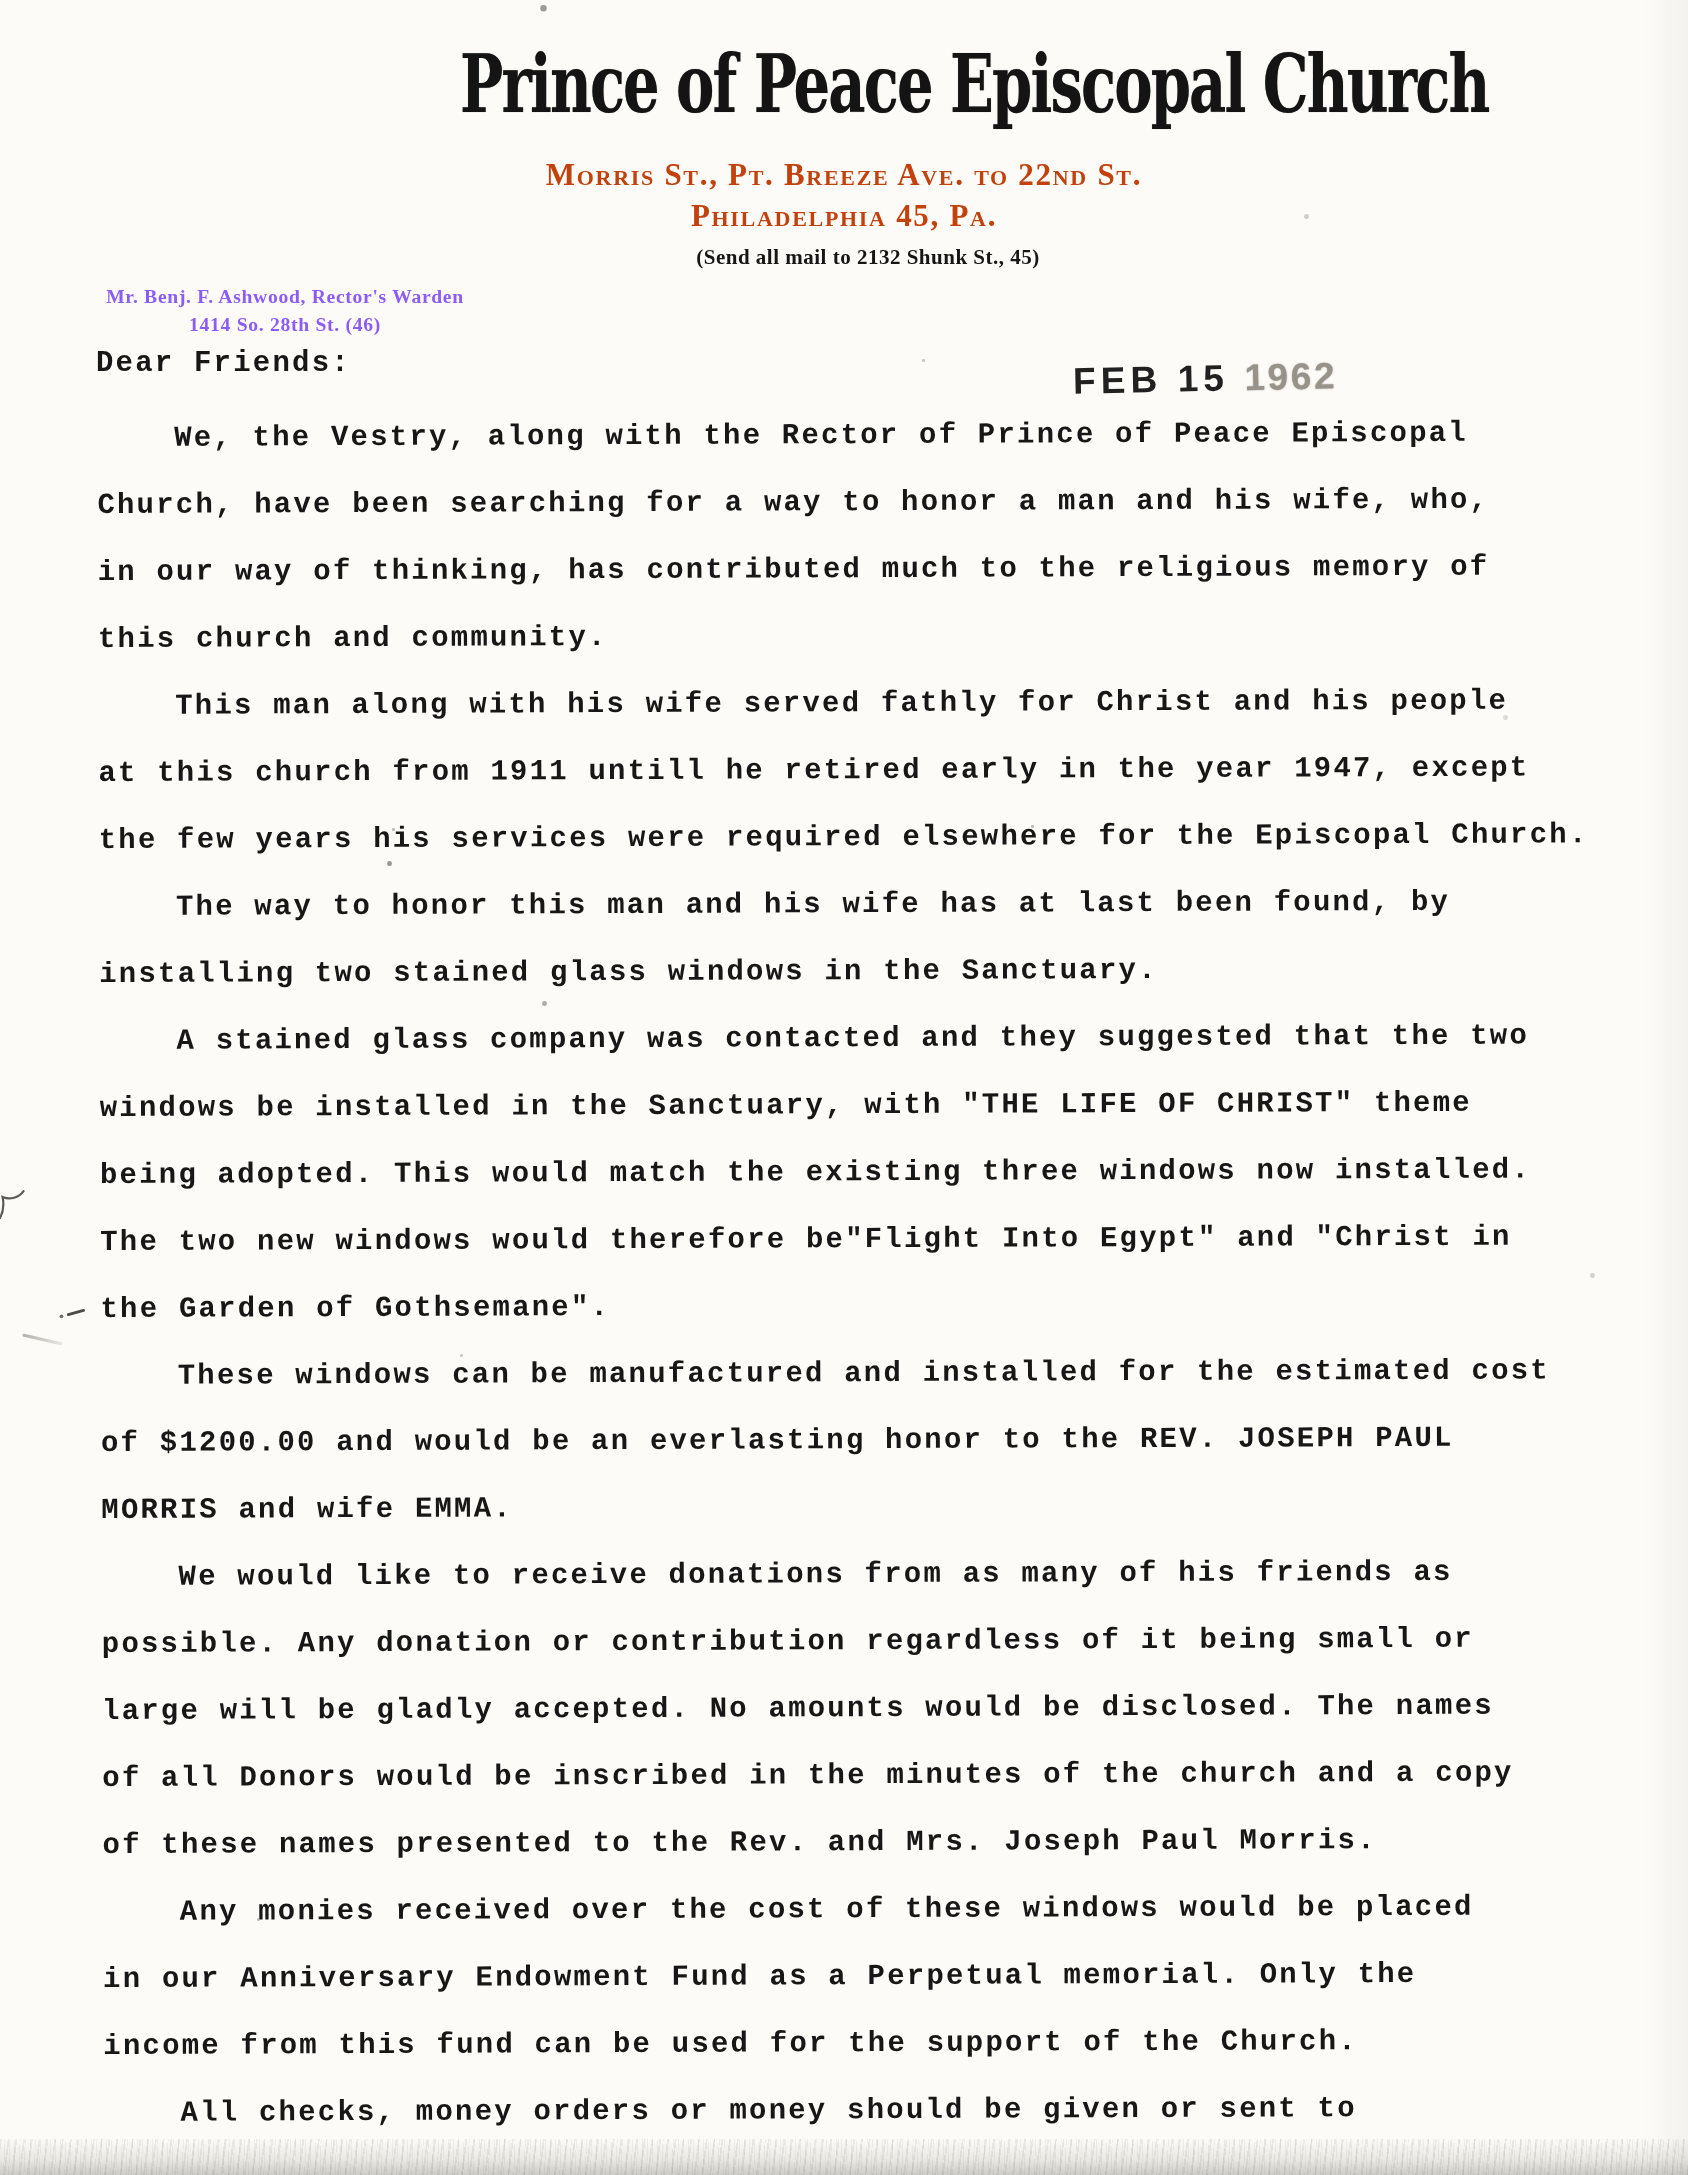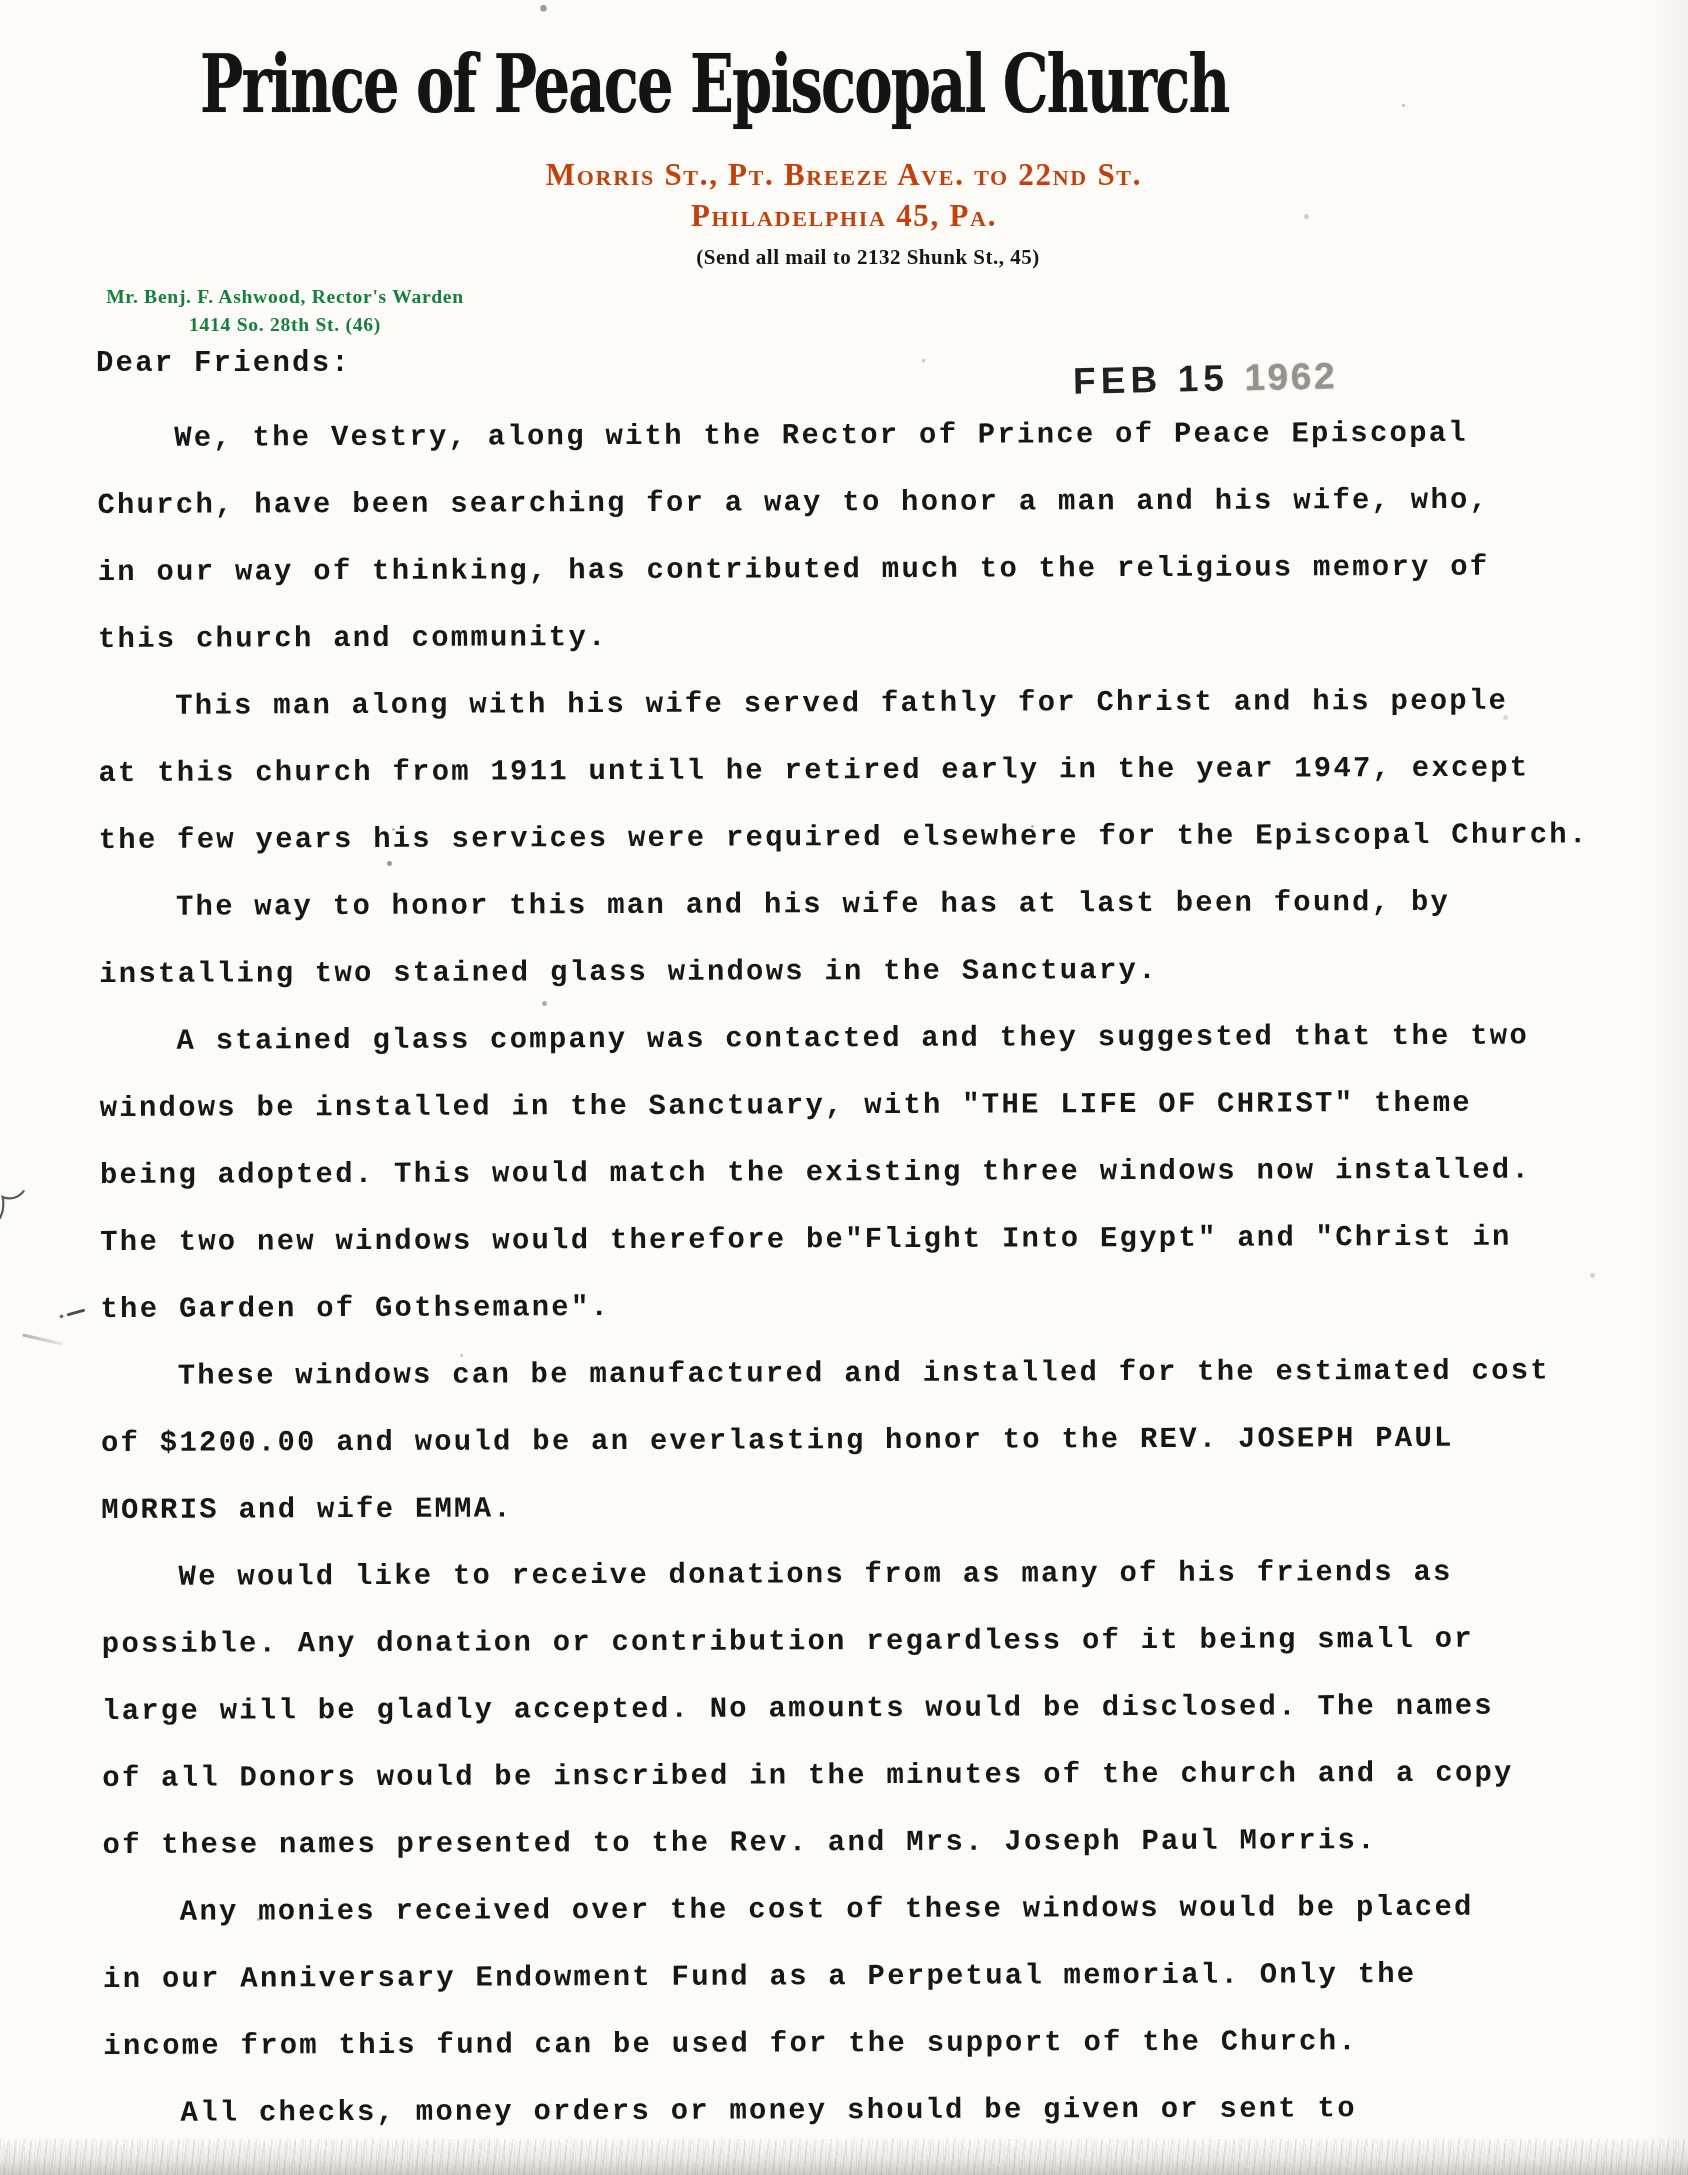--- a/index.html
+++ b/index.html
@@ -7,21 +7,21 @@
     width:1688px; height:2176px;
     font-family:"Liberation Serif", serif;
     background:#e8e7e2;
   }
   .page {
     position:relative; width:1688px; height:2176px;
     background:#fcfbf7; overflow:hidden; color:#1b1b1b;
   }
 
   
-  .title-wrap { position:absolute; top:37px; left:0; width:100%; text-align:left; }
+  .title-wrap { position:absolute; top:37px; left:0; width:100%; text-align:right; }
   .title-inner {
     display:inline-block;
     font-family:"DejaVu Serif", serif; font-weight:bold; font-size:80px;
     letter-spacing:-2.6px; color:#141414;
     transform:scaleX(0.72); transform-origin:50% 50%;
     text-shadow:0 0 0.9px rgba(20,20,20,.55);
     white-space:nowrap;
   }
   .addr {
     position:absolute; left:0; width:100%; text-align:center;
@@ -29,21 +29,21 @@
     font-weight:600; color:#c2410c; white-space:nowrap;
   }
   .addr1 { top:157px; font-size:31px; letter-spacing:1.7px; }
   .addr2 { top:198px; font-size:31px; letter-spacing:1.7px; }
   .mail-note {
     position:absolute; top:245px; left:0; width:100%; text-align:center;
     font-size:21px; font-weight:bold; letter-spacing:0.5px; color:#161616;padding-left:24px;
   }
   .contact-block {
     position:absolute; font-size:19.6px; font-weight:600; letter-spacing:0.7px;
-    line-height:28px; color:#15803d; text-align:center; white-space:nowrap;
+    line-height:28px; color:#8b5cf6; text-align:center; white-space:nowrap;
   }
   .warden-block { left:53px; top:283px; width:464px; }
   .rector-block { left:1123px; top:278px; width:464px; }
 
   
   .mono { font-family:"Liberation Mono", "DejaVu Sans Mono", monospace; font-weight:bold; color:#171717; }
   .salutation {
     position:absolute; left:96px; top:342px;
     font-size:29px; letter-spacing:2.2px; line-height:43px; white-space:pre;
   }

